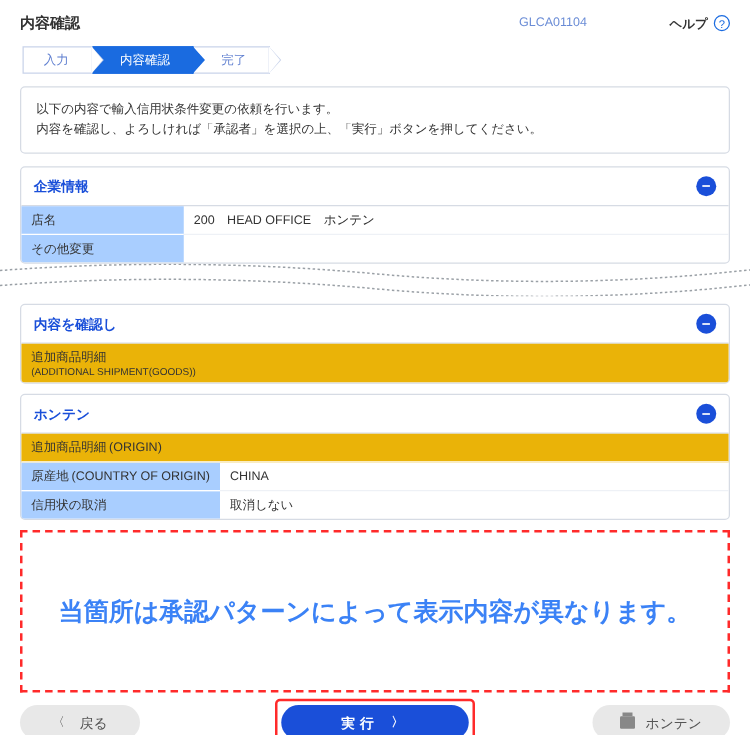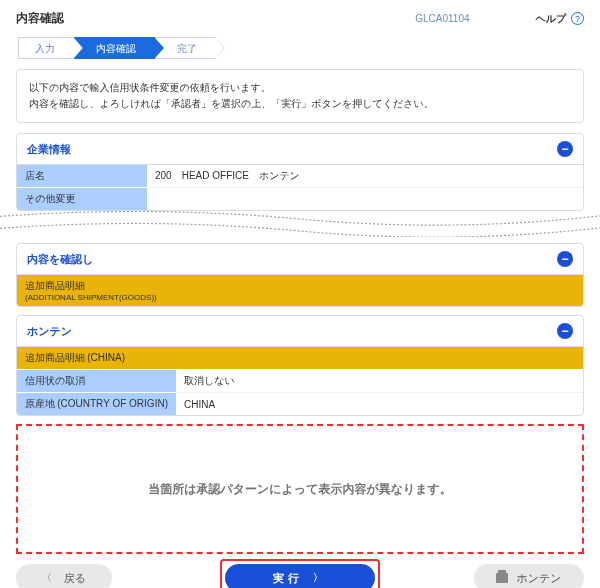--- a/index.html
+++ b/index.html
@@ -33,21 +33,21 @@
   table.kv th .sub { font-size: 8px; display: block; }
   table.kv td { padding: 4px 8px; border-bottom: 1px solid #eef1f6; }
   table.kv tr.subhead th { background: #eab308; }
   table.kv tr.subhead th[colspan] { width: auto; }
   table.kv tr:last-child th, table.kv tr:last-child td { border-bottom: none; }
 
   .tear { position: relative; height: 26px; margin: -8px -24px 6px -24px; pointer-events:none; }
   .tear svg { width: 100%; height: 100%; }
 
   .approval-box { border: 2px dashed #ff2a2a; height: 130px; display: flex; align-items: center; justify-content: center; margin: 6px 0 10px 0; }
-  .approval-text { font-size: 12px; font-weight: bold; color: #737373; }
+  .approval-text { font-size: 20px; font-weight: bold; color: #3b82f6; }
 
   .actions { display: flex; align-items: center; gap: 10px; position: relative; }
   .btn { display: inline-flex; align-items: center; justify-content: center; gap: 8px; border-radius: 16px; height: 28px; font-size: 11px; cursor: pointer; border: none; }
   .btn-back { background: #e8e8e8; color: #555; width: 96px; }
   .btn-back .chev { font-size: 10px; margin-right: 4px; }
   .btn-print { background: #e8e8e8; color: #555; width: 110px; margin-left: auto; }
   .btn-print .picon { width: 12px; height: 10px; background: #888; display: inline-block; border-radius: 1px; position: relative; }
   .btn-print .picon::before { content:""; position:absolute; top:-3px; left:2px; width:8px; height:3px; background:#888; }
   .center-wrap { position: absolute; left: 50%; transform: translateX(-50%); }
   .exec-outline { border: 2px solid #ff2a2a; padding: 3px; border-radius: 4px; }
@@ -125,32 +125,32 @@
 
   <div class="section">
     <div class="section-head">
       <span>ホンテン</span>
       <span class="collapse-btn">−</span>
     </div>
     <table class="kv">
       <tbody>
           <tr class="subhead">
         <th colspan="2">
-          <span>追加商品明細</span><span class="sub" style="display:inline"> </span><span>(CHINA)</span>
+          <span>追加商品明細</span><span class="sub" style="display:inline"> </span><span>(ORIGIN)</span>
         </th>
-      </tr>
-      <tr>
-        <th>信用状の取消</th>
-        <td>取消しない</td>
       </tr>
       <tr>
         <th>
           <span>原産地</span><span class="sub" style="display:inline"> </span><span>(COUNTRY OF ORIGIN)</span>
         </th>
         <td>CHINA</td>
+      </tr>
+      <tr>
+        <th>信用状の取消</th>
+        <td>取消しない</td>
       </tr>
     </tbody>
       </table>
   </div>
 
   <div class="approval-box">
     <div class="approval-text">当箇所は承認パターンによって表示内容が異なります。</div>
   </div>
 
   <div class="actions">

